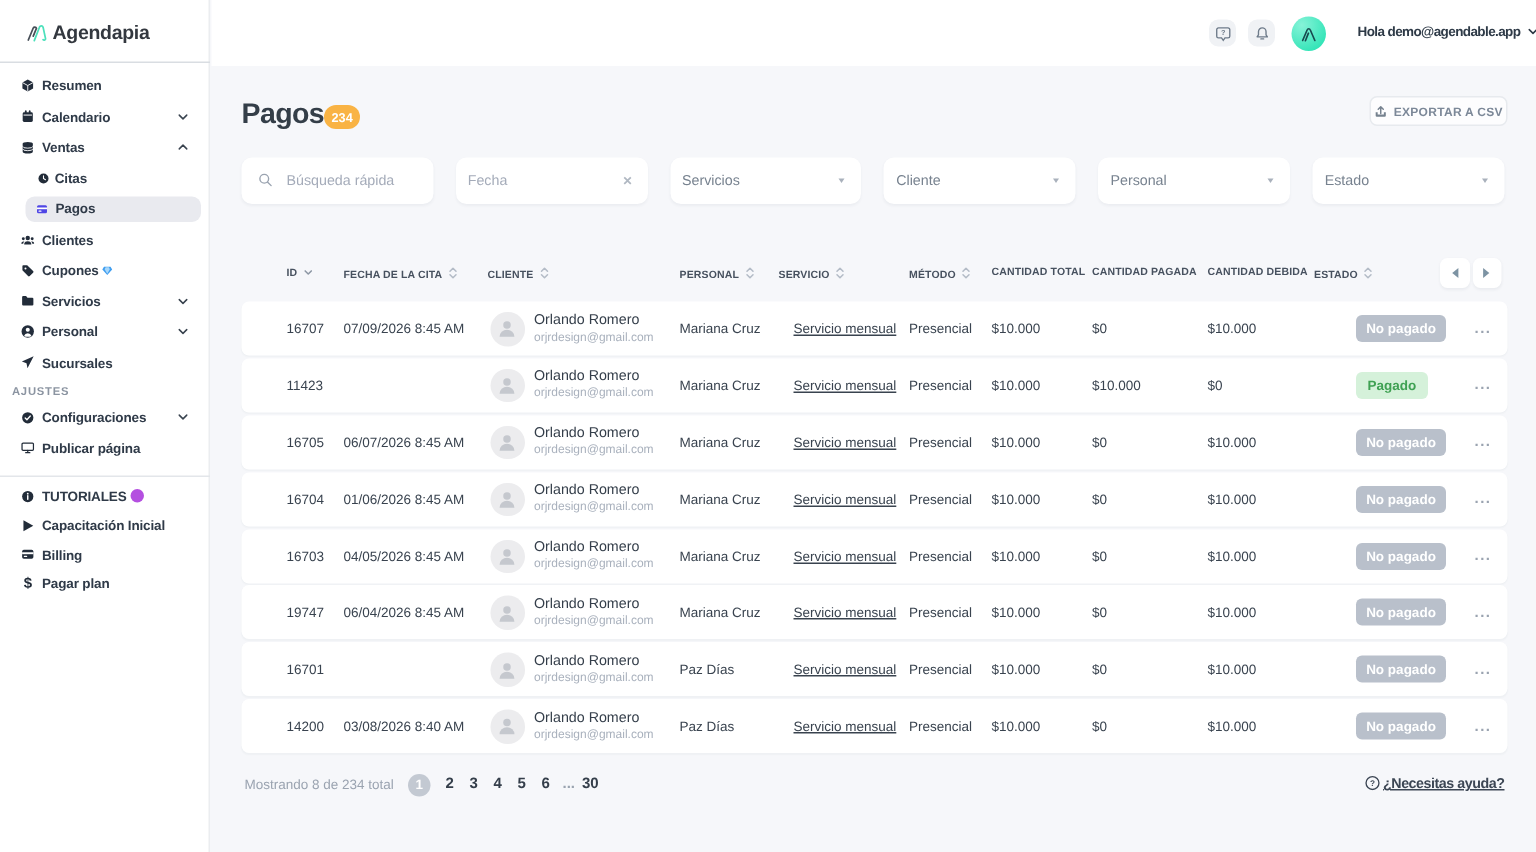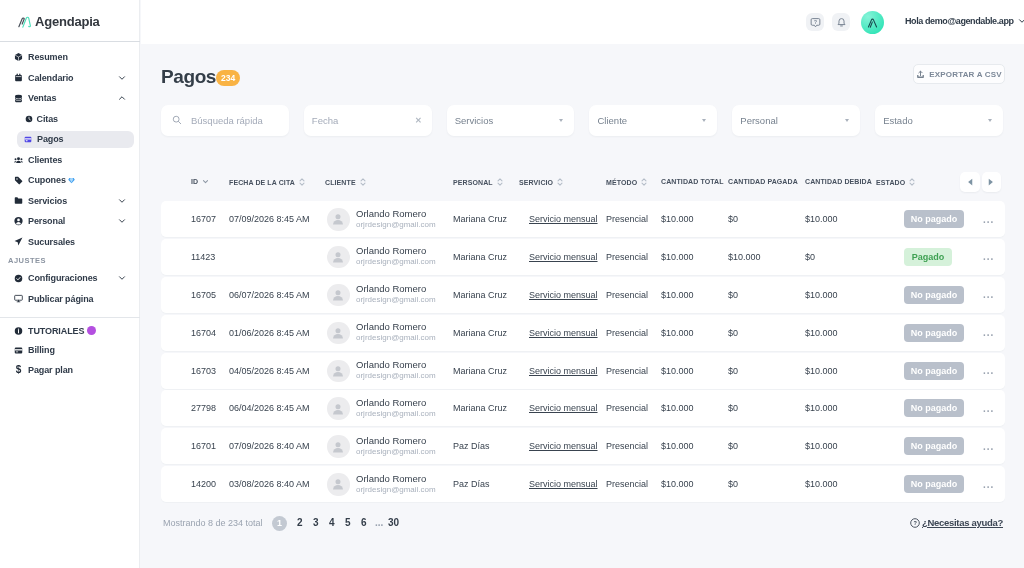--- a/index.html
+++ b/index.html
@@ -197,20 +197,25 @@
   <div class="bot-div"></div>
   <div class="menu2">
     <div class="mi"><span class="ic">
           <svg width="10" height="10" viewBox="0 0 24 24">
             <circle cx="12" cy="12" r="10" fill="#222c39"></circle>
             <path d="M12 10.5 L12 17" stroke="#fff" stroke-width="2.6" stroke-linecap="round"></path>
             <circle cx="12" cy="7" r="1.6" fill="#fff"></circle>
           </svg>
         </span>TUTORIALES&nbsp;<span style="display:inline-block;width:9px;height:9px;background:#b44fe0;border-radius:50%;"></span></div>
     <div class="mi"><span class="ic">
+          <svg width="10" height="11" viewBox="0 0 22 24">
+            <path d="M4 3 L20 12 L4 21 Z" fill="#222c39"></path>
+          </svg>
+        </span>Capacitación Inicial</div>
+    <div class="mi"><span class="ic">
           <svg width="11" height="11" viewBox="0 0 24 24">
             <rect x="2" y="4" width="20" height="16" rx="3" fill="#222c39"></rect>
             <rect x="2" y="8.5" width="20" height="3.4" fill="#fff"></rect>
             <rect x="5" y="14.5" width="6" height="2.4" rx="1" fill="#fff"></rect>
           </svg>
         </span>Billing</div>
     <div class="mi"><span class="dollar">$</span>Pagar plan</div>
   </div>
 </aside>
 
@@ -409,21 +414,21 @@
 <div class="c cpers">Mariana Cruz</div>
 <div class="c cserv">Servicio mensual</div>
 <div class="c cmet">Presencial</div>
 <div class="c ctot">$10.000</div>
 <div class="c cpag">$0</div>
 <div class="c cdeb">$10.000</div>
 <div class="c cpill pill-no">No pagado</div>
 <div class="c cdots">...</div>
 </div>
 <div class="row">
-<div class="c cid">27798</div>
+<div class="c cid">19747</div>
 <div class="c cdate">06/04/2026 8:45 AM</div>
 <div class="cava">
           <svg width="14" height="14" viewBox="0 0 24 24">
             <circle cx="12" cy="8" r="4.3" fill="#c5c8ce"></circle>
             <path d="M3.5 21.5 a8.5 8 0 0 1 17 0 Z" fill="#c5c8ce"></path>
           </svg>
         </div>
 <div class="cname">
           <span class="nm">Orlando Romero</span>
           <span class="em">orjrdesign@gmail.com</span>
@@ -432,21 +437,20 @@
 <div class="c cserv">Servicio mensual</div>
 <div class="c cmet">Presencial</div>
 <div class="c ctot">$10.000</div>
 <div class="c cpag">$0</div>
 <div class="c cdeb">$10.000</div>
 <div class="c cpill pill-no">No pagado</div>
 <div class="c cdots">...</div>
 </div>
 <div class="row">
 <div class="c cid">16701</div>
-<div class="c cdate">07/09/2026 8:40 AM</div>
 <div class="cava">
           <svg width="14" height="14" viewBox="0 0 24 24">
             <circle cx="12" cy="8" r="4.3" fill="#c5c8ce"></circle>
             <path d="M3.5 21.5 a8.5 8 0 0 1 17 0 Z" fill="#c5c8ce"></path>
           </svg>
         </div>
 <div class="cname">
           <span class="nm">Orlando Romero</span>
           <span class="em">orjrdesign@gmail.com</span>
         </div>

